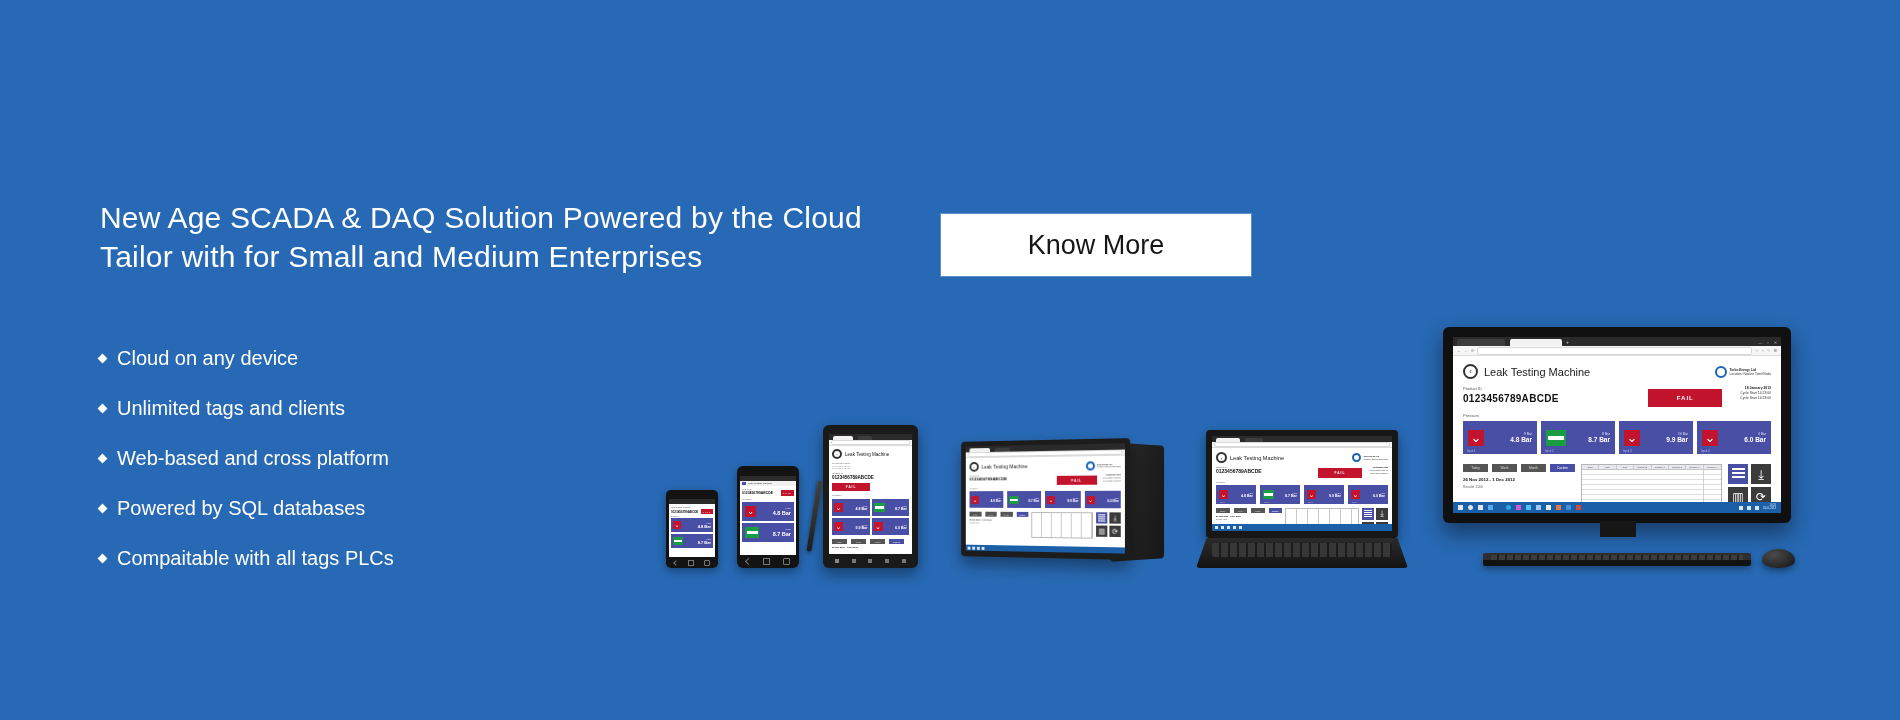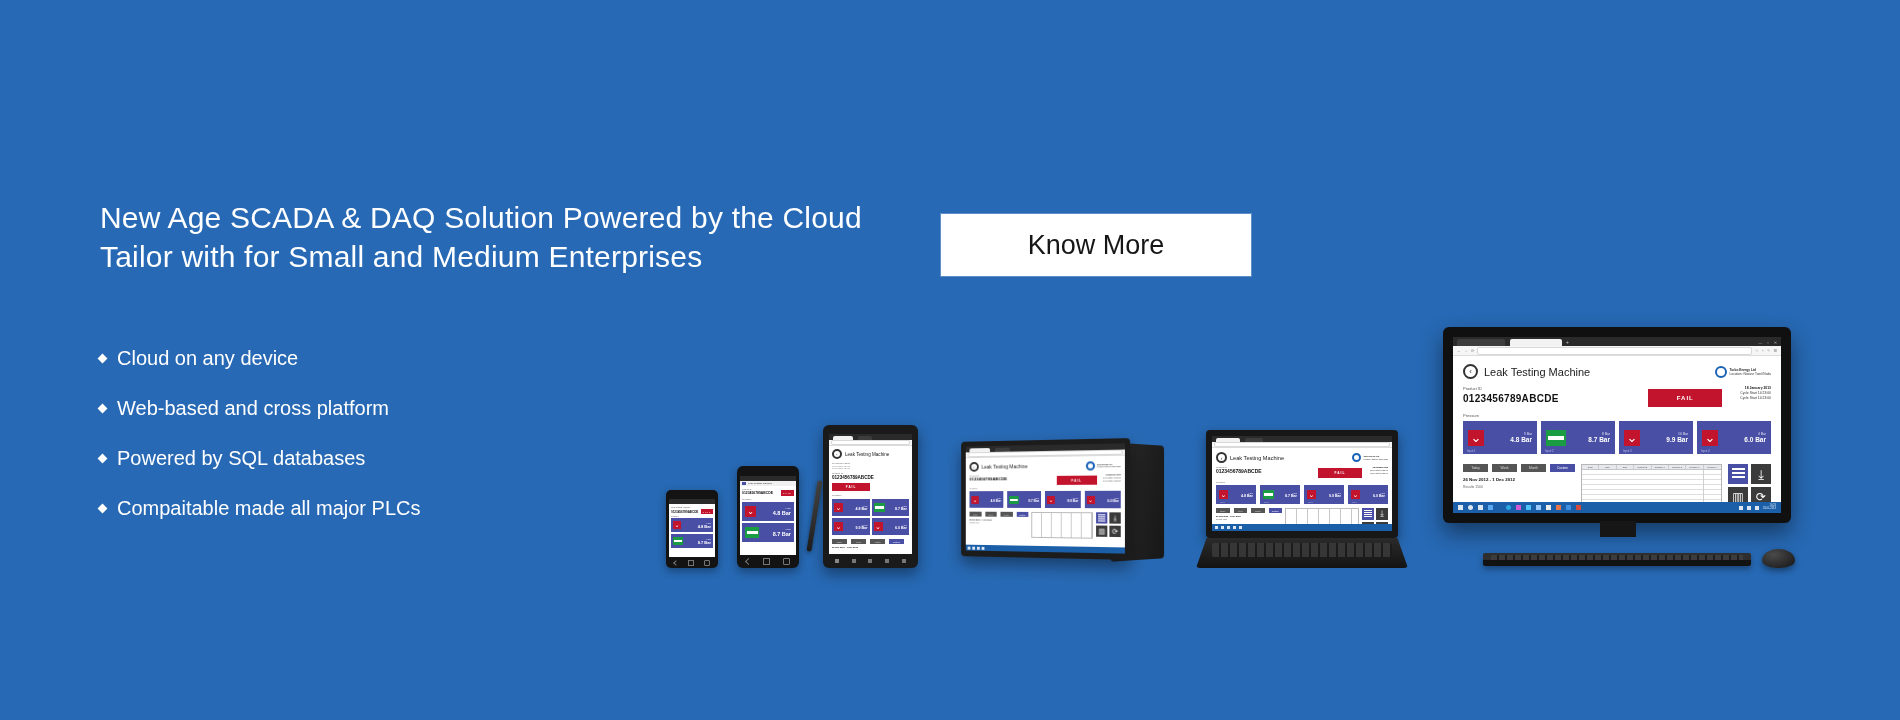--- a/index.html
+++ b/index.html
@@ -142,29 +142,33 @@
 
   <button class="know-more">Know More</button>
 
   <div class="bullets">
     <div class="bullet">
       <span class="dia"></span>
       <span>Cloud on any device</span>
     </div>
     <div class="bullet">
       <span class="dia"></span>
+      <span>Unlimited tags and clients</span>
+    </div>
+    <div class="bullet">
+      <span class="dia"></span>
       <span>Web-based and cross platform</span>
     </div>
     <div class="bullet">
       <span class="dia"></span>
       <span>Powered by SQL databases</span>
     </div>
     <div class="bullet">
       <span class="dia"></span>
-      <span>Compaitable made all major PLCs</span>
+      <span>Compaitable with all tags PLCs</span>
     </div>
   </div>
 
   <div id="phone1">
     <div class="screen">
       <div style="height:5px;background:#2a2a2a"></div>
       <div style="padding:2px 2px 0 2px">
         <div style="font-size:2px;color:#555">Leak Testing Machine</div>
         <div style="display:flex;align-items:center;gap:2px;margin-top:1px">
           <div style="font-size:3px;font-weight:bold;color:#111;flex:1;overflow:hidden">0123456789ABCDE</div>

